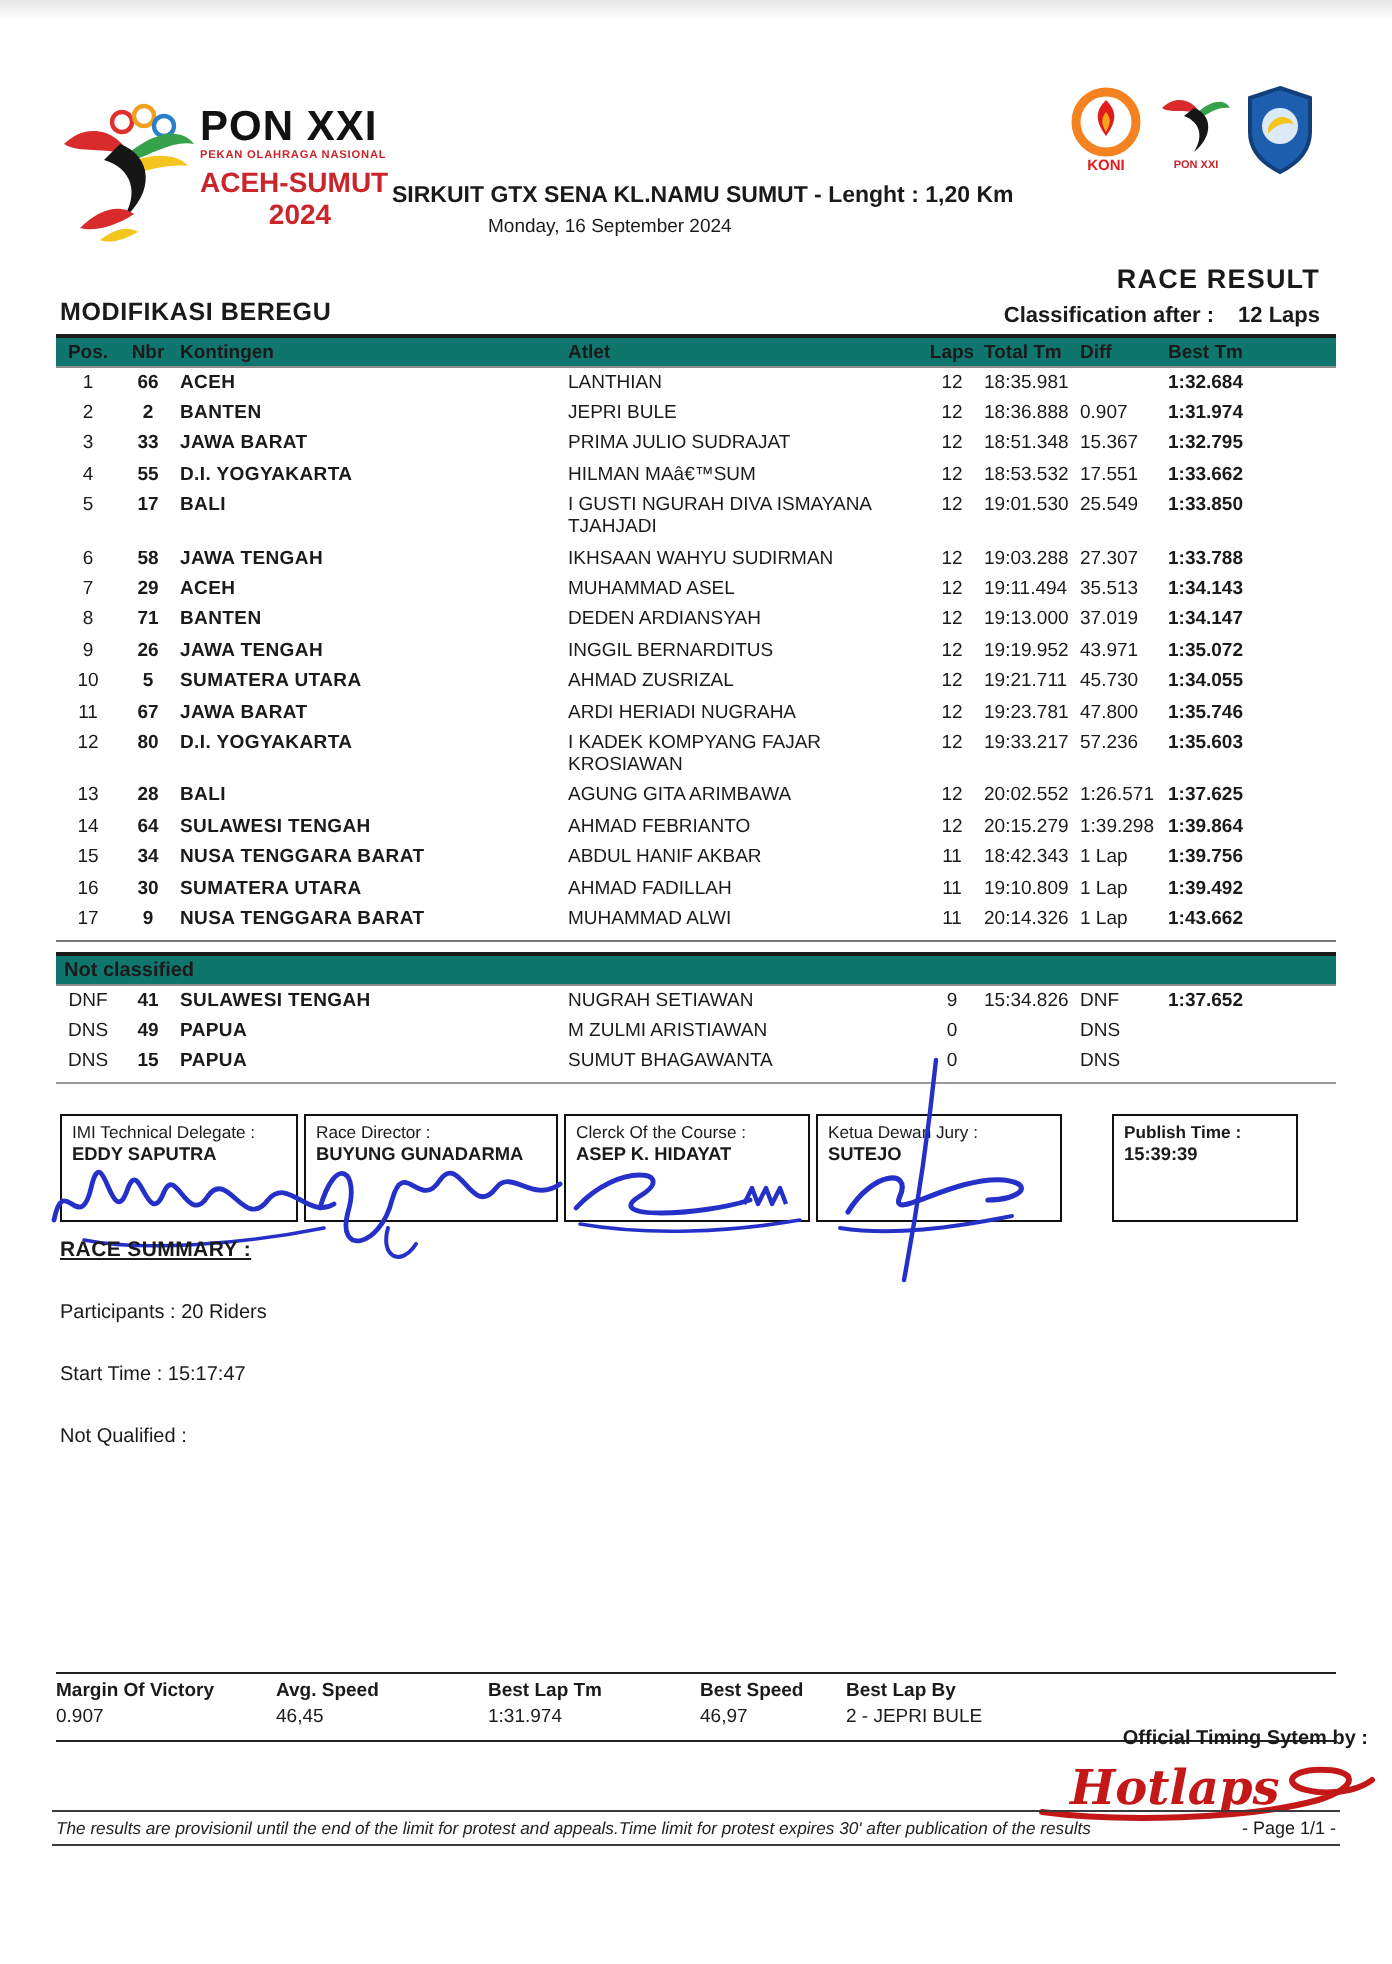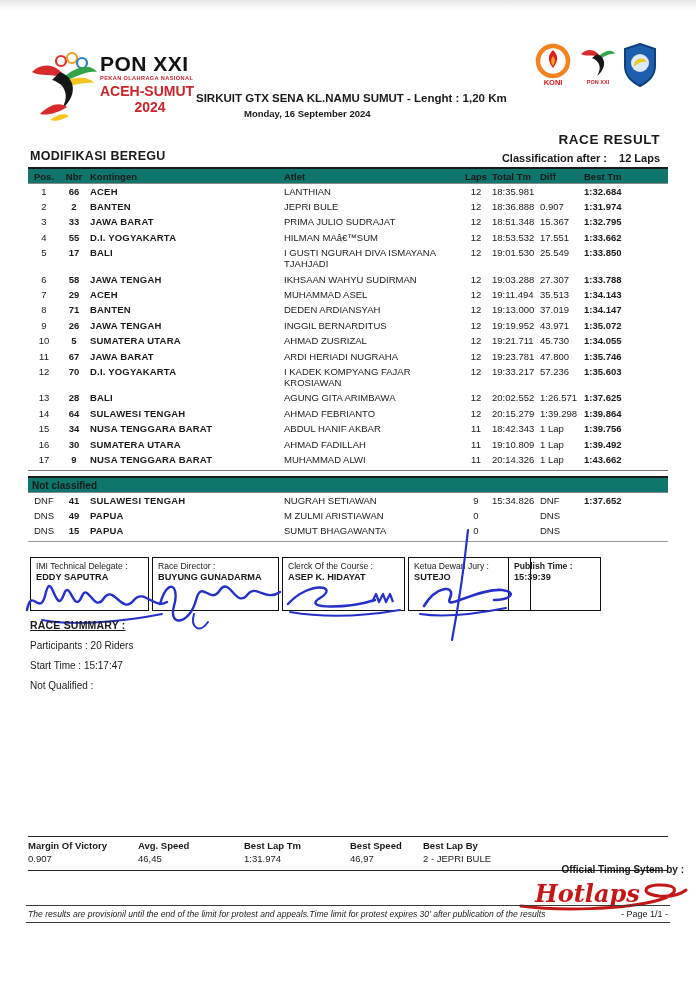--- a/index.html
+++ b/index.html
@@ -9,21 +9,21 @@
         background:linear-gradient(#c9c9c9,rgba(255,255,255,0));opacity:.45;}
   
   .logo-bird{position:absolute;left:30px;top:50px;}
   .logo-text{position:absolute;left:100px;top:53px;line-height:1.05;text-align:center;width:100px;}
   .logo-title{font-size:21px;font-weight:bold;letter-spacing:.5px;color:#121212;text-align:left;}
   .logo-sub{font-size:5.6px;font-weight:bold;color:#c9252b;letter-spacing:.4px;text-align:left;margin-top:1px;}
   .logo-host{font-size:14px;font-weight:bold;color:#c9252b;margin-top:2px;text-align:left;}
   .logo-year{font-size:14px;font-weight:bold;color:#c9252b;margin-top:1px;}
   .event-block{position:absolute;left:196px;top:92px;width:340px;}
   .event-title{font-size:11.5px;font-weight:bold;}
-  .event-date{font-size:9.5px;font-weight:bold;margin-top:4px;padding-left:48px;}
+  .event-date{font-size:9.5px;font-weight:normal;margin-top:4px;padding-left:48px;}
   .logos-right{position:absolute;right:38px;top:42px;display:flex;gap:5px;align-items:flex-start;}
   .race-result{position:absolute;right:36px;top:132px;font-size:13.5px;font-weight:bold;letter-spacing:.6px;}
   .category{position:absolute;left:30px;top:149px;font-size:12.5px;font-weight:bold;letter-spacing:.3px;}
   .classification{position:absolute;right:36px;top:152px;font-size:11px;font-weight:bold;}
   .classification span{margin-left:12px;}
   
   table.results{position:absolute;left:28px;width:640px;border-collapse:collapse;table-layout:fixed;}
   table.results.main{top:167px;}
   table.results.nc{top:476px;}
   table.results col.c-pos{width:32px}table.results col.c-nbr{width:28px}
@@ -44,21 +44,21 @@
   table.results.nc tbody tr:last-child td{border-bottom:1px solid #999;padding-bottom:4px;}
   
   .official-box{position:absolute;top:557px;height:54px;border:1.5px solid #111;
       padding:3px 5px;box-sizing:border-box;background:transparent;}
   .official-label{font-size:8.6px;}
   .official-name{font-size:9.2px;font-weight:bold;margin-top:1px;}
   .sig{position:absolute;pointer-events:none;}
   
   .race-summary{position:absolute;left:30px;top:619px;}
   .rs-title{font-size:10.5px;font-weight:bold;text-decoration:underline;letter-spacing:.2px;}
-  .rs-line{font-size:10px;margin-top:9px;}
+  .rs-line{font-size:10px;margin-top:20px;}
   
   .stats{position:absolute;left:28px;top:836px;width:640px;border-top:1.5px solid #222;
       border-bottom:1.5px solid #222;box-sizing:border-box;padding:3px 0 6px 0;
       display:grid;grid-template-columns:110px 106px 106px 73px auto;}
   .stat-label{font-size:9.5px;font-weight:bold;}
   .stat-value{font-size:9.5px;margin-top:2px;}
   
   .timing{position:absolute;top:864px;right:8px;width:250px;text-align:right;}
   .timing-label{font-size:10px;font-weight:bold;padding-right:4px;}
   
@@ -250,21 +250,21 @@
           <td class="col-nbr">67</td>
           <td class="col-kontingen">JAWA BARAT</td>
           <td class="col-atlet">ARDI HERIADI NUGRAHA</td>
           <td class="col-laps">12</td>
           <td class="col-total">19:23.781</td>
           <td class="col-diff">47.800</td>
           <td class="col-best">1:35.746</td>
         </tr>
         <tr>
           <td class="col-pos">12</td>
-          <td class="col-nbr">70</td>
+          <td class="col-nbr">80</td>
           <td class="col-kontingen">D.I. YOGYAKARTA</td>
           <td class="col-atlet">I KADEK KOMPYANG FAJAR KROSIAWAN</td>
           <td class="col-laps">12</td>
           <td class="col-total">19:33.217</td>
           <td class="col-diff">57.236</td>
           <td class="col-best">1:35.603</td>
         </tr>
         <tr>
           <td class="col-pos">13</td>
           <td class="col-nbr">28</td>
@@ -377,21 +377,21 @@
     <div class="official-name">BUYUNG GUNADARMA</div>
   </div>
   <div class="official-box" style="left:282px;width:123px;">
     <div class="official-label">Clerck Of the Course :</div>
     <div class="official-name">ASEP K. HIDAYAT</div>
   </div>
   <div class="official-box" style="left:408px;width:123px;">
     <div class="official-label">Ketua Dewan Jury :</div>
     <div class="official-name">SUTEJO</div>
   </div>
-  <div class="official-box" style="left:508px;width:93px;">
+  <div class="official-box" style="left:556px;width:93px;">
     <div class="official-label" style="font-weight:bold;">Publish Time :</div>
     <div class="official-name">15:39:39</div>
   </div>
 
   <svg class="sig" style="left:22px;top:570px;" width="150" height="60" viewBox="0 0 150 60">
     <path d="M5,40 C10,15 18,50 24,22 C30,0 34,48 42,24 C48,8 52,46 60,26 C66,12 72,44 82,28 C92,14 100,46 112,30 C122,18 132,40 145,32" fill="none" stroke="#2430c8" stroke-width="2.4" stroke-linecap="round"></path>
     <path d="M20,50 C50,56 100,52 140,44" fill="none" stroke="#2430c8" stroke-width="1.8" stroke-linecap="round"></path>
   </svg>
   <svg class="sig" style="left:150px;top:566px;" width="140" height="70" viewBox="0 0 140 70">
     <path d="M10,38 C18,10 30,20 24,40 C18,62 40,58 46,34 C52,12 60,40 70,24 C80,10 86,44 98,28 C106,18 116,36 130,26" fill="none" stroke="#2430c8" stroke-width="2.4" stroke-linecap="round"></path>

